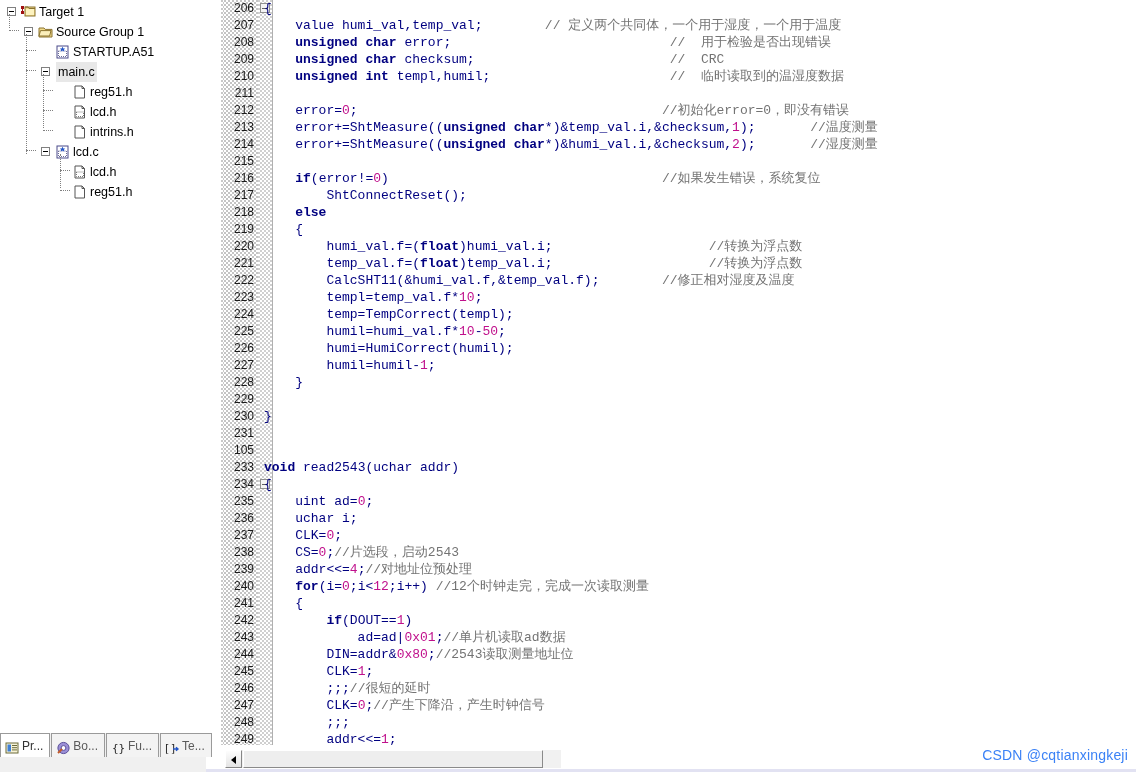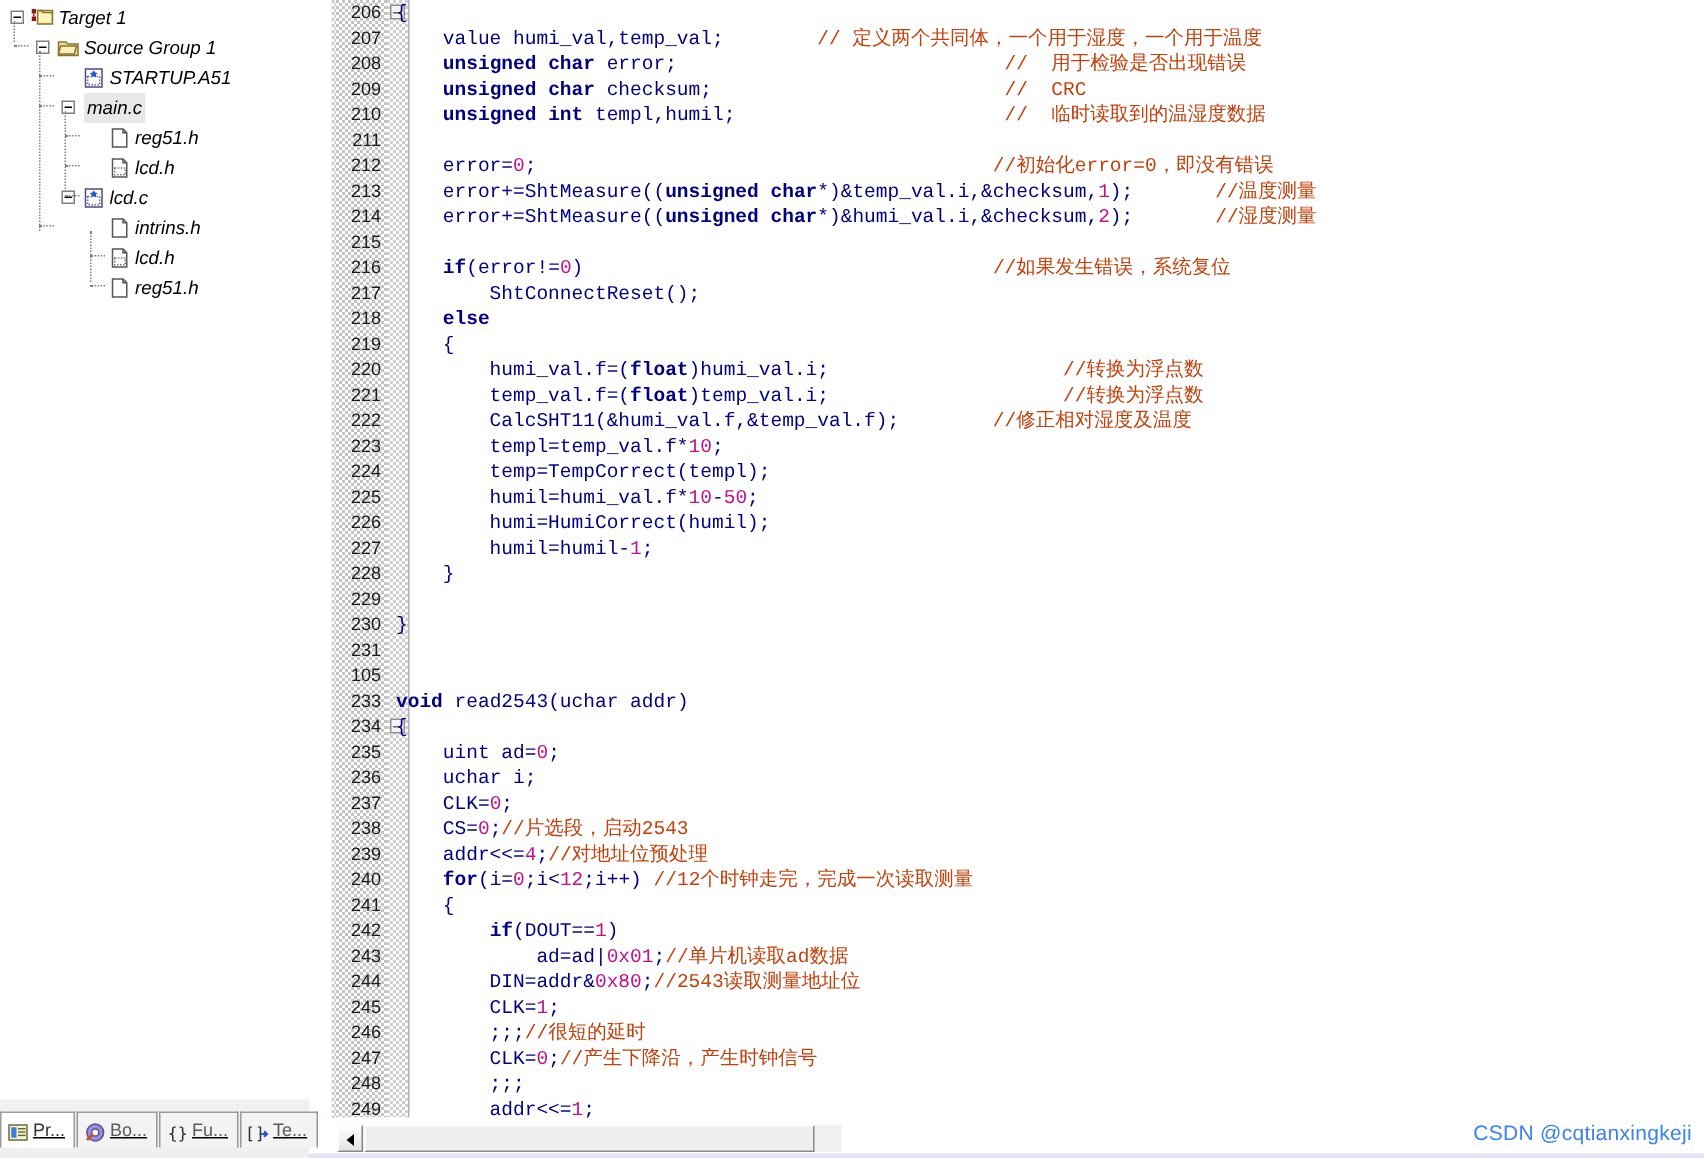--- a/index.html
+++ b/index.html
@@ -11,21 +11,20 @@
     -webkit-font-smoothing:none;
   }
   #app{position:relative;width:1136px;height:772px;}
 
   
   #project-pane{
     position:absolute;left:0;top:0;width:206px;height:745px;
     background:#ffffff;
     border-right:6px solid #4d7c0f;
     overflow:hidden;
-    font-style:italic;
   }
   .tree{position:relative;padding:2px 0 0 2px;}
   .tnode{
     position:relative;height:20px;line-height:20px;
     white-space:nowrap;font-size:12.5px;color:#000;
     font-family:"Liberation Sans", sans-serif;
   }
   .tnode .twist{
     position:absolute;width:9px;height:9px;top:5px;
     border:1px solid #808080;background:#fff;
@@ -96,21 +95,21 @@
   }
   .cl .txt{
     position:absolute;left:40px;top:0;white-space:pre;
     color:#000080;
   }
 
   
   .k   {color:#000080;font-weight:bold;}   
   .id  {color:#000080;}                    
   .num2{color:#c0108c;}
-  .cm  {color:#c2410c;text-align:center;}                    
+  .cm  {color:#737373;text-align:center;}                    
 
   
   #h-scroll{
     position:absolute;left:224px;bottom:3px;width:336px;height:18px;
     background:#f1f1f1;border:1px solid #ffffff;
   }
   #h-scroll .harrow{
     position:absolute;left:0;top:0;width:17px;height:18px;
     background:linear-gradient(#fdfdfd,#e4e4e4);
     border:1px solid #868686;border-top-color:#ffffff;border-left-color:#ffffff;
@@ -123,21 +122,21 @@
   }
   #h-scroll .hthumb{
     position:absolute;left:18px;top:0;right:18px;height:18px;
     background:#eeeeee;border:1px solid #8a8a8a;
     border-top-color:#ffffff;border-left-color:#ffffff;box-sizing:border-box;
   }
 
   
   #tabbar{
     position:absolute;left:0;bottom:0;width:206px;height:39px;
-    background:#f0f0f0;display:flex;align-items:center;text-decoration:underline;
+    background:#f0f0f0;display:flex;align-items:flex-start;
   }
   .tab{
     position:relative;height:24px;line-height:24px;
     padding:0 6px 0 4px;margin-right:1px;
     background:#f3f3f3;border:1px solid #9a9a9a;border-bottom:none;
     box-sizing:border-box;font-size:12px;color:#5a5a5a;
     display:flex;align-items:center;gap:3px;white-space:nowrap;
   }
   .tab.active{background:#ffffff;color:#333;}
   .tab .ticon{width:14px;height:14px;display:block;flex:0 0 auto;}
@@ -218,38 +217,38 @@
           <span class="ico" style="left: 70px;">
             <svg width="15" height="14" viewBox="0 0 15 14">
               <path d="M3 1 L10 1 L12.5 3.5 L12.5 13 L3 13 Z" fill="#ffffff" stroke="#555"></path>
               <path d="M10 1 L10 3.5 L12.5 3.5" fill="none" stroke="#555"></path>
               <rect x="4.5" y="7" width="7" height="4.5" fill="#fff" stroke="#777" stroke-dasharray="1 1"></rect>
             </svg>
           </span>
           <span class="lbl" style="left: 88px;">lcd.h</span>
         </div>
         <div class="tnode">
+          <span class="ico" style="left: 70px;">
+            <svg width="15" height="14" viewBox="0 0 15 14">
+              <path d="M3 1 L10 1 L12.5 3.5 L12.5 13 L3 13 Z" fill="#ffffff" stroke="#555"></path>
+              <path d="M10 1 L10 3.5 L12.5 3.5" fill="none" stroke="#555"></path>
+            </svg>
+          </span>
+          <span class="lbl" style="left: 88px;">intrins.h</span>
+        </div>
+        <div class="tnode">
           <div class="twist" style="left: 39px;"></div>
           <span class="ico" style="left: 53px;">
             <svg width="15" height="14" viewBox="0 0 15 14">
               <rect x="2" y="1" width="11" height="12" fill="#ffffff" stroke="#4a4a8a"></rect>
               <rect x="3.5" y="6" width="8" height="5.5" fill="#ffffff" stroke="#6a6a9a" stroke-dasharray="1 1"></rect>
               <path d="M7.5 1.8 L8.4 3.4 L10.2 3.6 L8.9 4.8 L9.3 6.5 L7.5 5.6 L5.7 6.5 L6.1 4.8 L4.8 3.6 L6.6 3.4 Z" fill="#2456c8"></path>
             </svg>
           </span>
           <span class="lbl" style="left: 71px;">lcd.c</span>
-        </div>
-        <div class="tnode">
-          <span class="ico" style="left: 70px;">
-            <svg width="15" height="14" viewBox="0 0 15 14">
-              <path d="M3 1 L10 1 L12.5 3.5 L12.5 13 L3 13 Z" fill="#ffffff" stroke="#555"></path>
-              <path d="M10 1 L10 3.5 L12.5 3.5" fill="none" stroke="#555"></path>
-            </svg>
-          </span>
-          <span class="lbl" style="left: 88px;">intrins.h</span>
         </div>
         <div class="tnode">
           <span class="ico" style="left: 70px;">
             <svg width="15" height="14" viewBox="0 0 15 14">
               <path d="M3 1 L10 1 L12.5 3.5 L12.5 13 L3 13 Z" fill="#ffffff" stroke="#555"></path>
               <path d="M10 1 L10 3.5 L12.5 3.5" fill="none" stroke="#555"></path>
               <rect x="4.5" y="7" width="7" height="4.5" fill="#fff" stroke="#777" stroke-dasharray="1 1"></rect>
             </svg>
           </span>
           <span class="lbl" style="left: 88px;">lcd.h</span>

